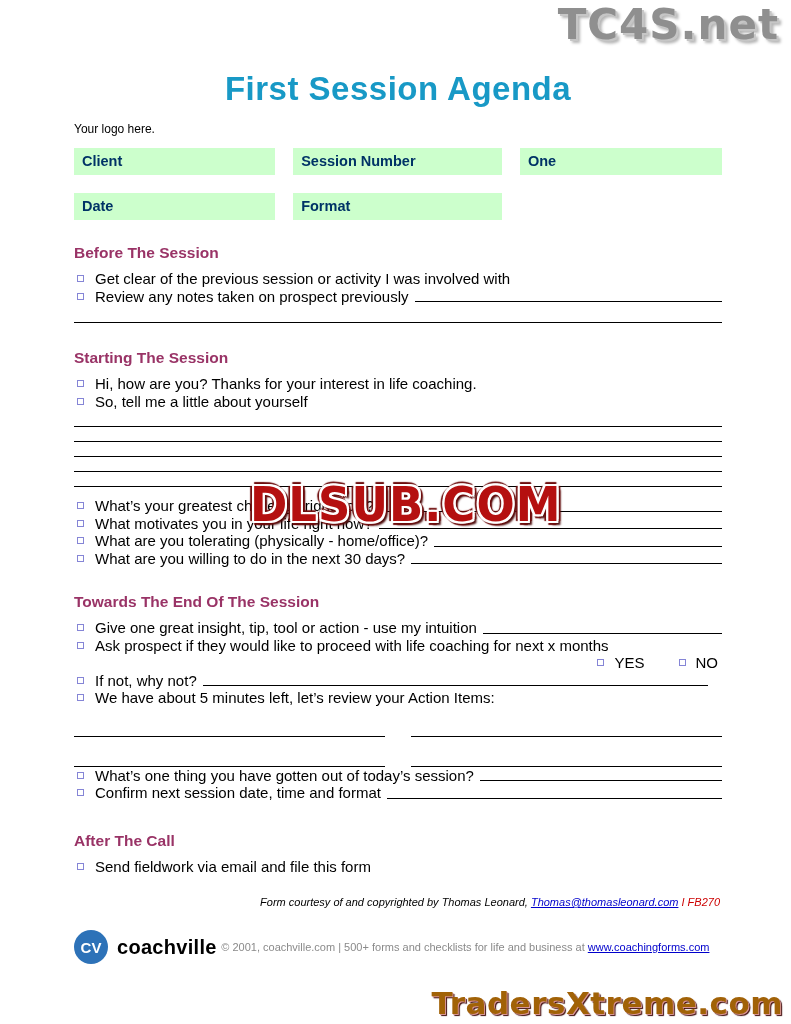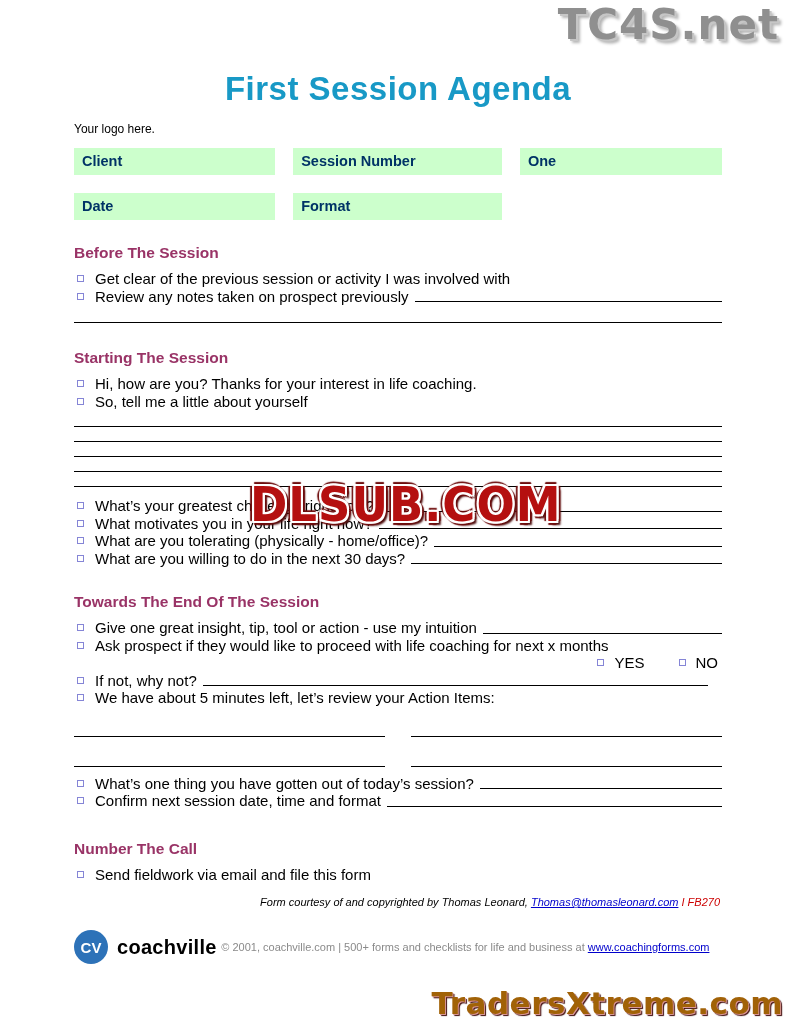--- a/index.html
+++ b/index.html
@@ -75,21 +75,21 @@
   .rules-5 { margin-top: 2px; }
   .rules-5 .rule { height: 15px; margin-top: 0; }
   .questions { margin-top: 10px; }
 
   .yesno { display: flex; justify-content: flex-end; align-items: center; line-height: 17.5px; font-size: 15px; padding-right: 4px; }
   .yesno .box { margin: 0 10px 0 0; }
   .yesno .gap { width: 34px; }
 
   .twocol { display: flex; gap: 26px; margin-top: 6px; }
   .twocol .col-line { flex: 1; border-bottom: 1px solid #000; height: 24px; }
-  .after-cols { margin-top: 8px; }
+  .after-cols { }
 
   
   .courtesy {
     position: absolute; right: 71px; top: 896px;
     font-size: 11px; font-style: italic; color: #000;
   }
   .courtesy a { color: #0000cc; text-decoration: underline; font-style: italic; }
   .courtesy .code { color: #cc0000; }
 
   .brandrow { position: absolute; left: 74px; right: 77px; top: 930px; display: flex; align-items: center; }
@@ -239,21 +239,21 @@
         </div>
         <div class="item">
           <span class="box"></span>
           <span class="t">Confirm next session date, time and format</span>
           <span class="fill"></span>
         </div>
       </div>
     </div>
 
     <div>
-      <div class="sec-h after">Number The Call</div>
+      <div class="sec-h after">After The Call</div>
       <div class="item">
         <span class="box"></span>
         <span class="t">Send fieldwork via email and file this form</span>
       </div>
     </div>
 
   </div>
 
   <div class="courtesy">
     <span>Form courtesy of and copyrighted by Thomas Leonard, </span><a href="#">Thomas@thomasleonard.com</a><span class="code"> I FB270</span>

